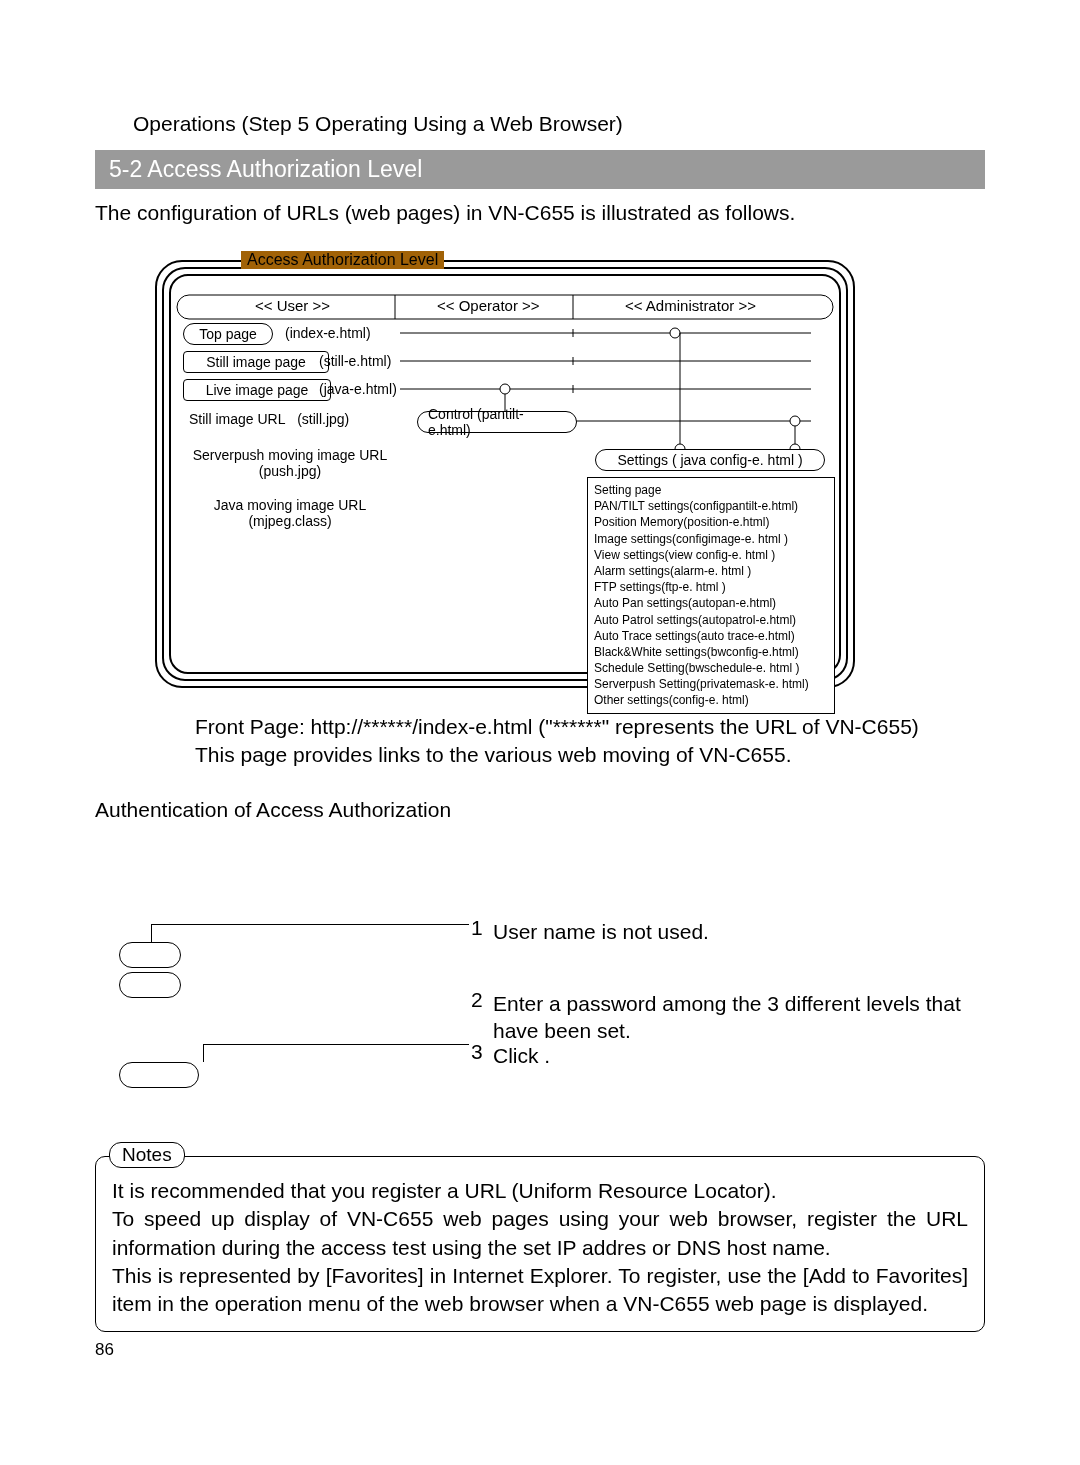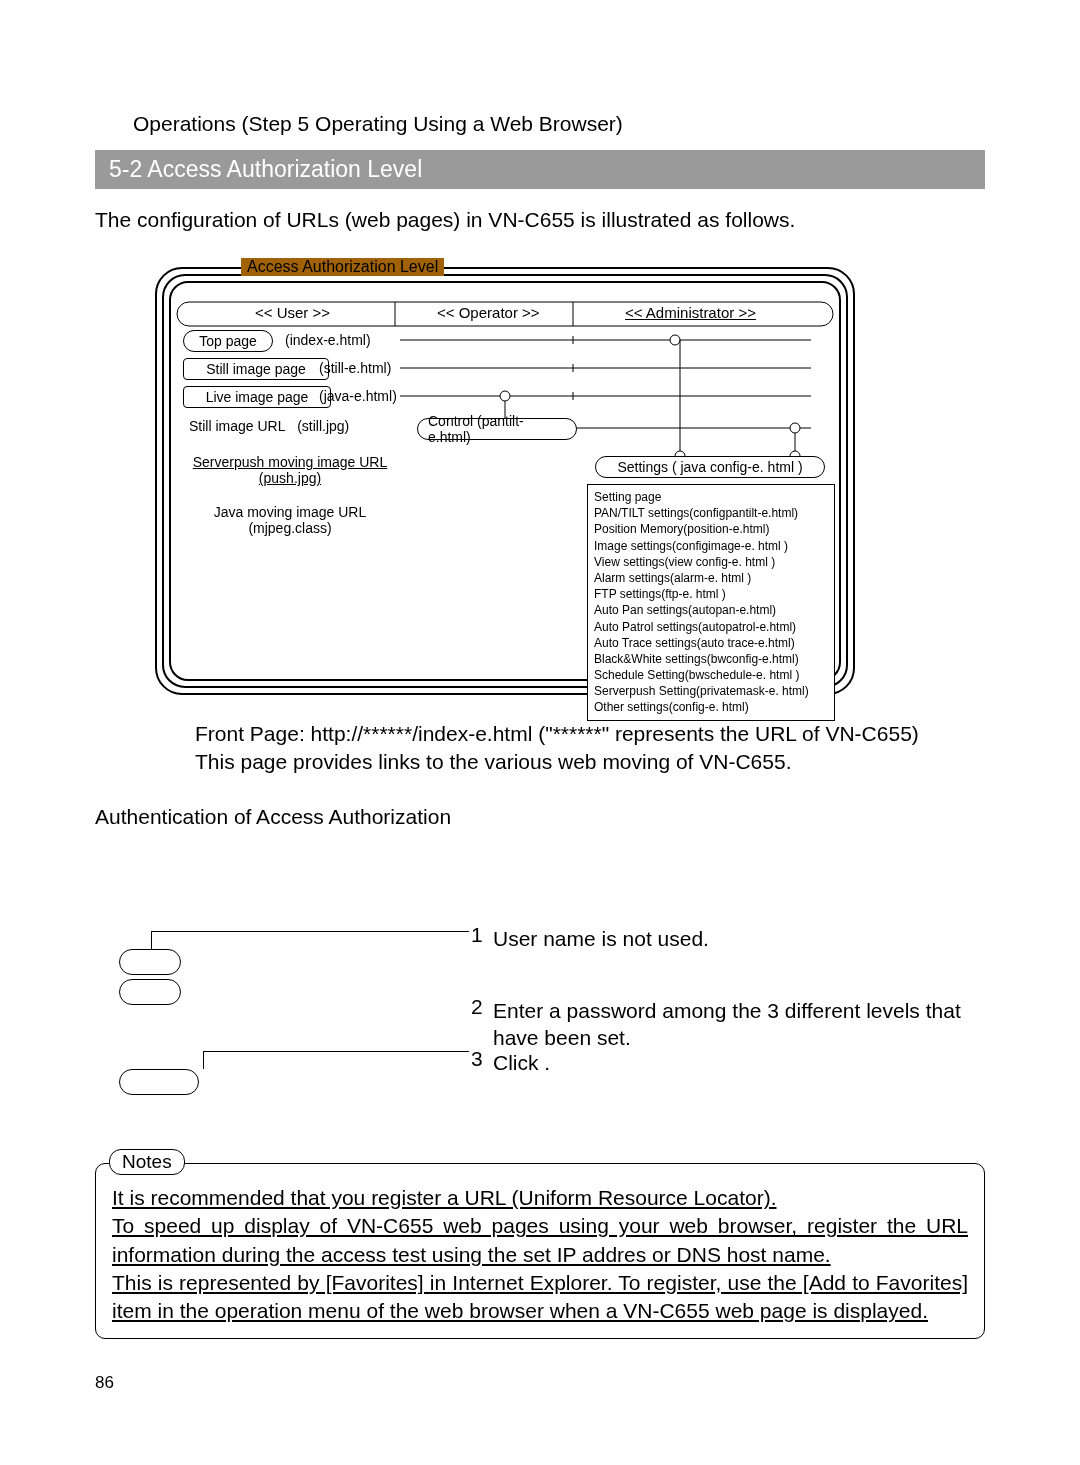--- a/index.html
+++ b/index.html
@@ -11,21 +11,21 @@
     position: relative;
     color: #000;
   }
   .page { padding: 112px 95px 0 95px; }
   .breadcrumb { font-size: 21px; margin-bottom: 14px; margin-left: 38px; }
   .section-bar {
     background: #9a9a9a;
     color: #fff;
     font-size: 23px;
     padding: 6px 14px;
-    margin-bottom: 19px;
+    margin-bottom: 12px;
   }
   .intro { font-size: 21px; margin-bottom: 24px; }
   .diagram-wrap {
     width: 700px;
     height: 440px;
     margin-left: 60px;
     position: relative;
     font-size: 14px;
   }
   
@@ -79,33 +79,32 @@
     position: relative;
     margin-top: 42px;
   }
   .notes-box {
     border:1px solid #000;
     border-radius: 10px;
     padding: 20px 16px 12px 16px;
     font-size: 21px;
     line-height:1.35;
     text-align: justify;
-    text-decoration: underline;
   }
   .notes-tab {
     position: absolute;
     left: 14px; top: -14px;
     border:1px solid #000;
     border-radius: 12px;
     background:#fff;
     padding: 0 12px;
     font-size: 19px;
     height:26px; display:flex; align-items:center;
   }
-  .page-num { margin-top: 34px; font-size: 17px; }
+  .page-num { margin-top: 8px; font-size: 17px; }
   .just { text-align: justify; }
 </style>
 </head>
 <body>
 
 <div class="page">
 
   <div class="breadcrumb">Operations (Step 5 Operating Using a Web Browser)</div>
 
   <div class="section-bar">5-2 Access Authorization Level</div>
@@ -142,39 +141,39 @@
 
       <line x1="418" y1="80" x2="418" y2="88" stroke="#000"></line>
       <line x1="418" y1="108" x2="418" y2="116" stroke="#000"></line>
       <line x1="418" y1="136" x2="418" y2="144" stroke="#000"></line>
     </svg>
 
     <div class="dlabel" style="left:70px; top:2px; background:#a16207; padding:0 6px; font-size:16px;margin-left:16px;">Access Authorization Level</div>
 
     <div class="dlabel" style="left:100px; top:48px;">&lt;&lt; User &gt;&gt;</div>
     <div class="dlabel" style="left:282px; top:48px;">&lt;&lt; Operator &gt;&gt;</div>
-    <div class="dlabel" style="left:470px; top:48px;text-decoration:underline;">&lt;&lt; Administrator   &gt;&gt;</div>
+    <div class="dlabel" style="left:470px; top:48px;">&lt;&lt; Administrator   &gt;&gt;</div>
 
     <div class="pill" style="left:28px; top:74px; width:90px;">Top page</div>
     <div class="dlabel" style="left:130px; top:76px; font-size:14px;">(index-e.html)</div>
 
     <div class="pill" style="left:28px; top:102px; width:146px; border-radius:4px;">Still image page</div>
     <div class="dlabel" style="left:164px; top:104px; font-size:14px;">(still-e.html)</div>
 
     <div class="pill" style="left:28px; top:130px; width:148px; border-radius:4px;">Live image page</div>
     <div class="dlabel" style="left:164px; top:132px; font-size:14px;">(java-e.html)</div>
 
     <div class="txtblock" style="left:34px; top:162px; text-align:left;">
       <span>Still image URL</span>&nbsp;&nbsp;
       <span>(still.jpg)</span>
     </div>
 
     <div class="pill" style="left:262px; top:162px; width:160px;">Control (pantilt-e.html)</div>
 
-    <div class="txtblock" style="left:30px; top:198px; width:210px;text-decoration:underline;">
+    <div class="txtblock" style="left:30px; top:198px; width:210px;">
       <div>Serverpush moving image URL</div>
       <div>(push.jpg)</div>
     </div>
 
     <div class="txtblock" style="left:30px; top:248px; width:210px;">
       <div>Java moving image URL</div>
       <div>(mjpeg.class)</div>
     </div>
 
     <div class="pill" style="left:440px; top:200px; width:230px;">Settings ( java config-e. html )</div>

